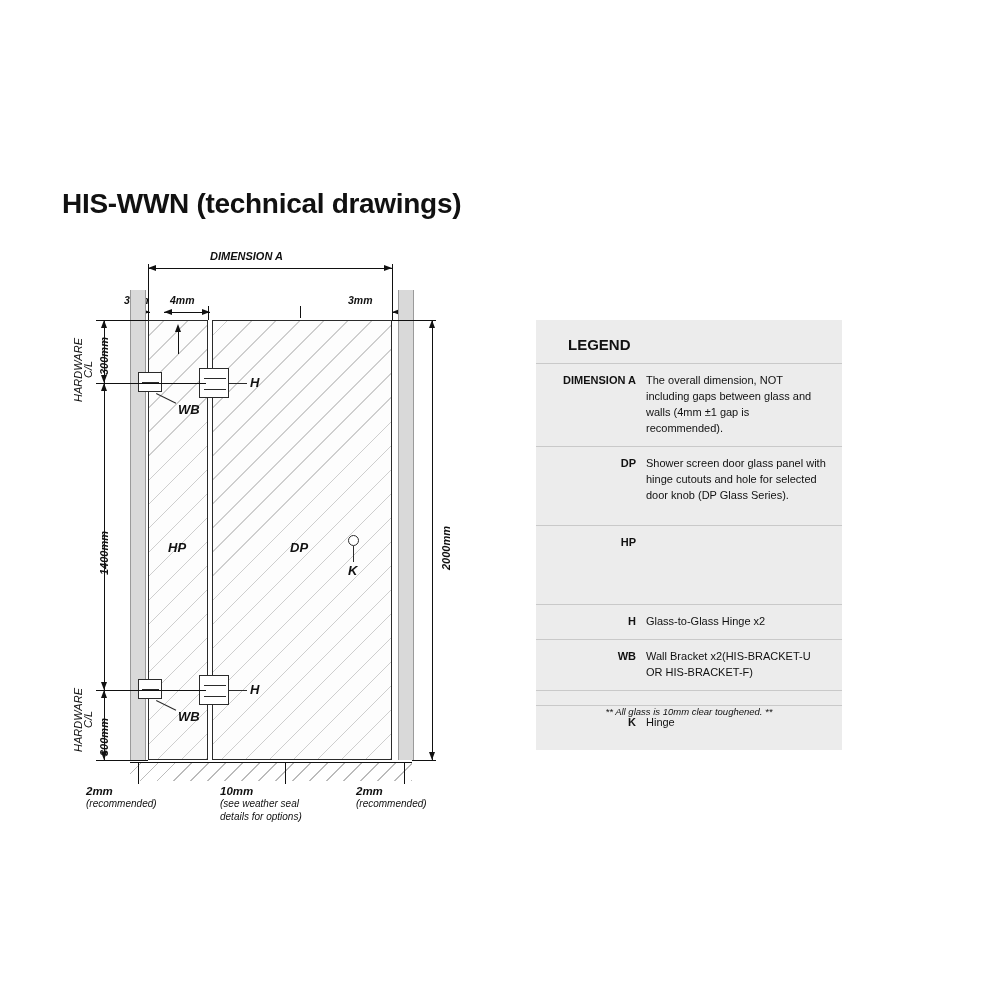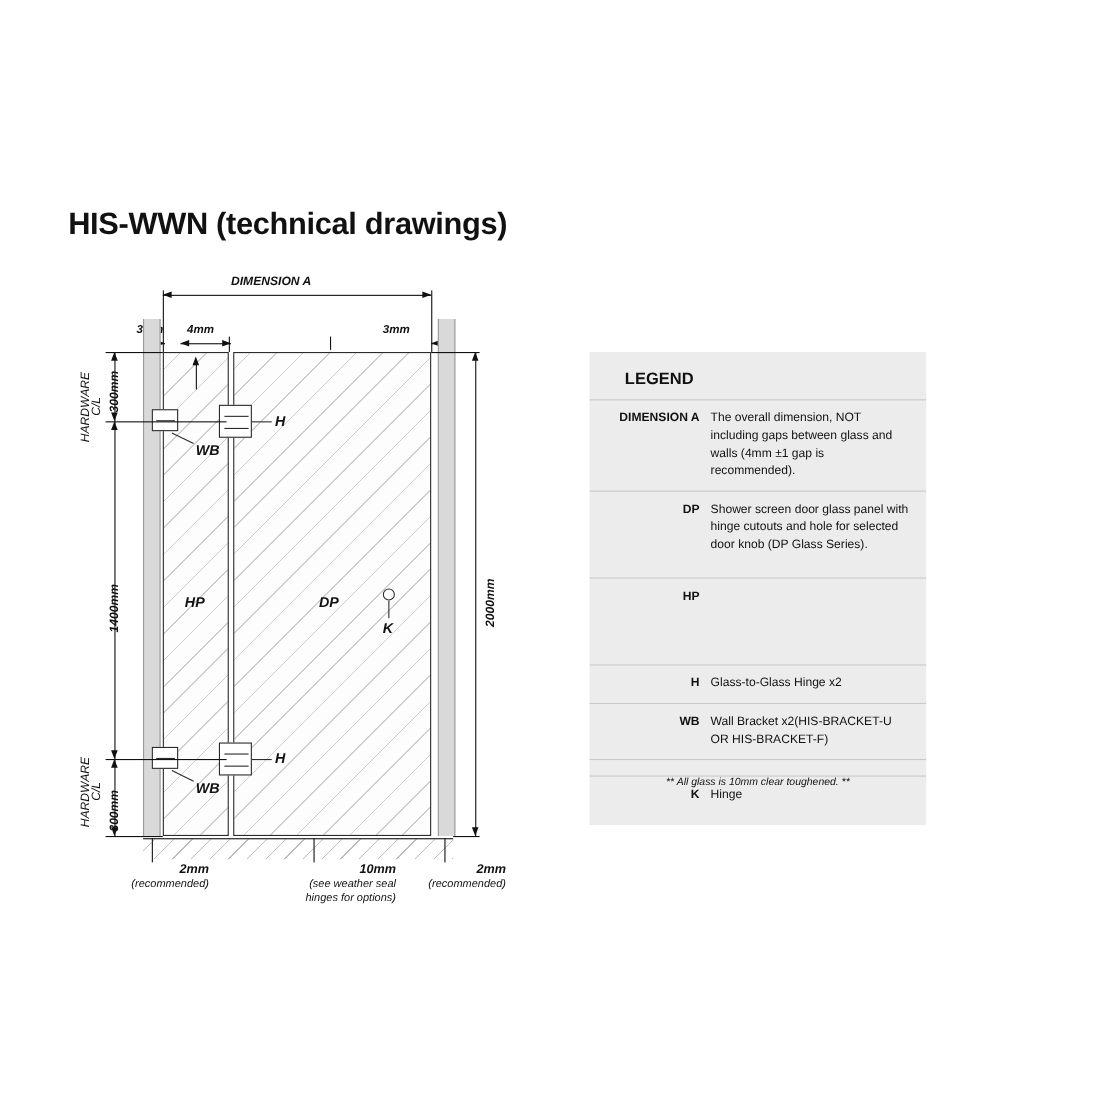--- a/index.html
+++ b/index.html
@@ -230,21 +230,21 @@
       rgba(255,255,255,0) 12px);
     border-top: 1px solid #111;
   }
 
   
   .bottom-note {
     position: absolute;
     font-size: 10px;
     font-style: italic;
     color: #111;
-    text-align: right;
+    text-align: left;
     line-height: 1.25;
   }
   .bottom-val {
     font-size: 11.5px;
     font-weight: bold;
     font-style: italic;
   }
 
   
   #legend {
@@ -387,21 +387,21 @@
   <div class="dim-line-v" style="left:344px; top:512px; height:22px;"></div>
 
   <div class="bottom-note" style="left:26px; top:534px; width:104px;">
     <div class="bottom-val">2mm</div>
     <div>(recommended)</div>
   </div>
 
   <div class="bottom-note" style="left:160px; top:534px; width:140px;">
     <div class="bottom-val">10mm</div>
     <div>(see weather seal</div>
-    <div>hinges for options)</div>
+    <div>details for options)</div>
   </div>
 
   <div class="bottom-note" style="left:296px; top:534px; width:104px;">
     <div class="bottom-val">2mm</div>
     <div>(recommended)</div>
   </div>
 </div>
 
 <div id="legend">
   <div class="legend-title">LEGEND</div>

